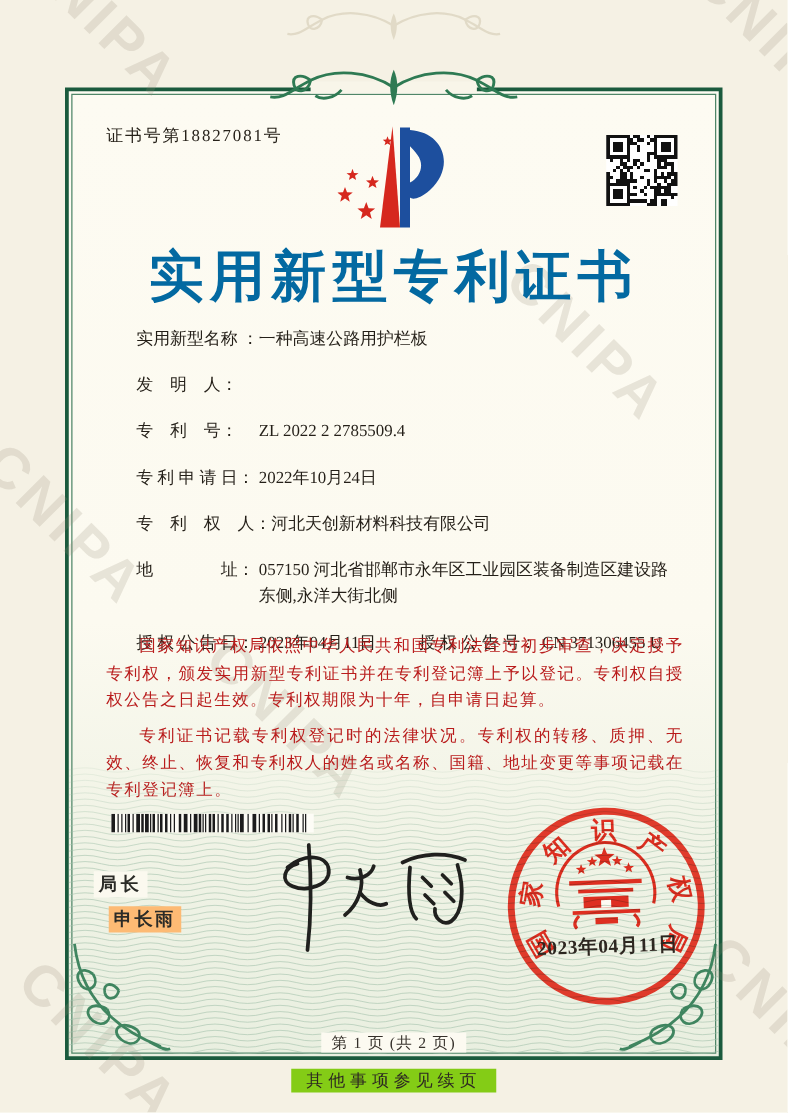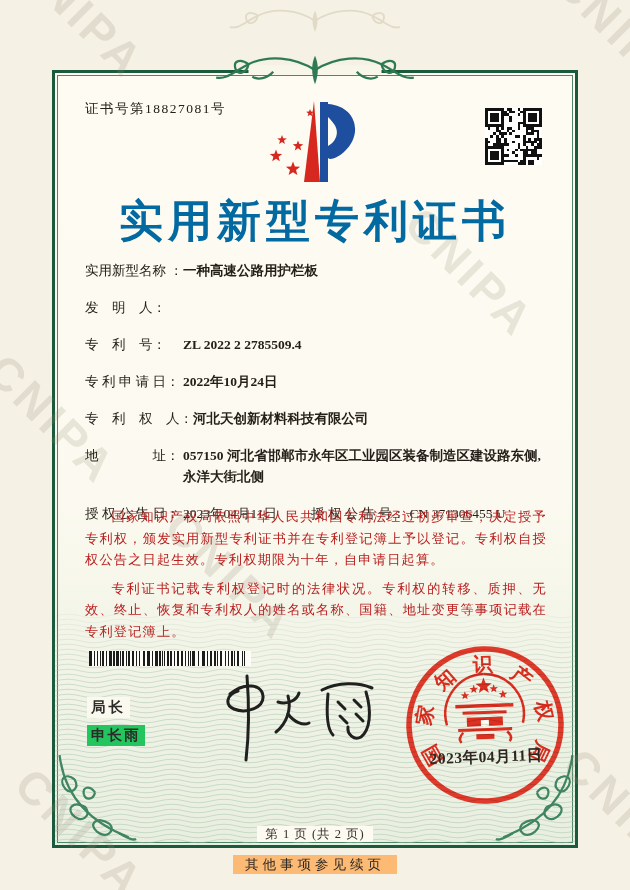--- a/index.html
+++ b/index.html
@@ -20,39 +20,39 @@
 
   
   #content{position:absolute;inset:0;z-index:2;border-radius:10px;}
   .abs{position:absolute;}
 
   #cert-no{left:85px;top:100px;font-size:13.5px;letter-spacing:1.5px;color:#262119;}
   #title{left:0;right:0;top:192px;text-align:center;font-size:44px;font-weight:bold;
     letter-spacing:5px;color:#0369a1;}
 
   #fields{left:85px;top:260px;width:462px;color:#241f18;font-size:13.5px;}
-  .frow{display:flex;align-items:flex-start;margin-bottom:16px;line-height:21px;}
+  .frow{display:flex;align-items:flex-start;margin-bottom:16px;line-height:21px;margin-left:24px;}
   .flabel{display:inline-block;min-width:98px;white-space:pre;flex-shrink:0;}
-  .fvalue{flex:1;font-weight:bold;}
+  .fvalue{flex:1;}
   .frow-pair{display:flex;}
   .pair2{margin-left:34px;display:flex;}
 
   #paragraphs{left:85px;top:506px;width:462px;font-size:13.2px;line-height:21.5px;
     color:#b91c1c;text-align:justify;letter-spacing:1.2px;}
   #paragraphs p{margin:0 0 7px 0;text-indent:2em;}
 
-  #signer-title{left:87px;top:697px;font-family:"Liberation Sans","DejaVu Sans",sans-serif;
+  #signer-title{left:75px;top:697px;font-family:"Liberation Sans","DejaVu Sans",sans-serif;
     font-size:14.5px;font-weight:600;letter-spacing:3px;color:#2b2b27;background:#fbf9ef;padding:1px 4px;}
   #signer-name{left:87px;top:725px;font-family:"Liberation Sans","DejaVu Sans",sans-serif;
-    font-size:14.5px;font-weight:600;letter-spacing:2px;color:#2b2b27;background:#22c55e;padding:1px 4px;}
+    font-size:14.5px;font-weight:600;letter-spacing:2px;color:#2b2b27;background:#fdba74;padding:1px 4px;}
 
   #page-info{left:0;right:0;top:826px;text-align:center;font-size:12.5px;color:#35302a;letter-spacing:1px;}
   #page-info span{background:#fcfaf1;padding:1px 8px;}
   #footer-note{left:0;right:0;top:856px;text-align:center;font-size:13.5px;color:#2d2822;letter-spacing:4px;}
-  #footer-note span{background:#fdba74;padding:2px 12px;}
+  #footer-note span{background:#84cc16;padding:2px 12px;}
 
   #seal-svg{transform:rotate(-2deg);mix-blend-mode:multiply;}
   svg{display:block;}
 </style>
 </head>
 <body>
 
 <div id="page">
 
   <div id="frame">

